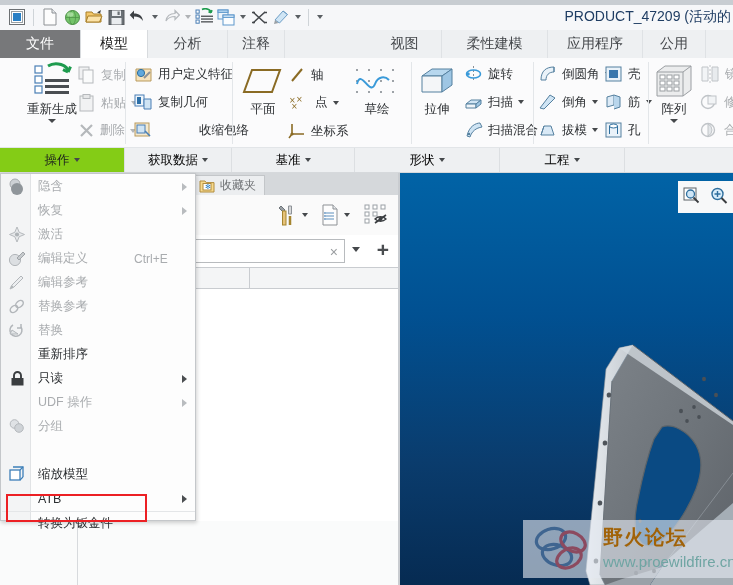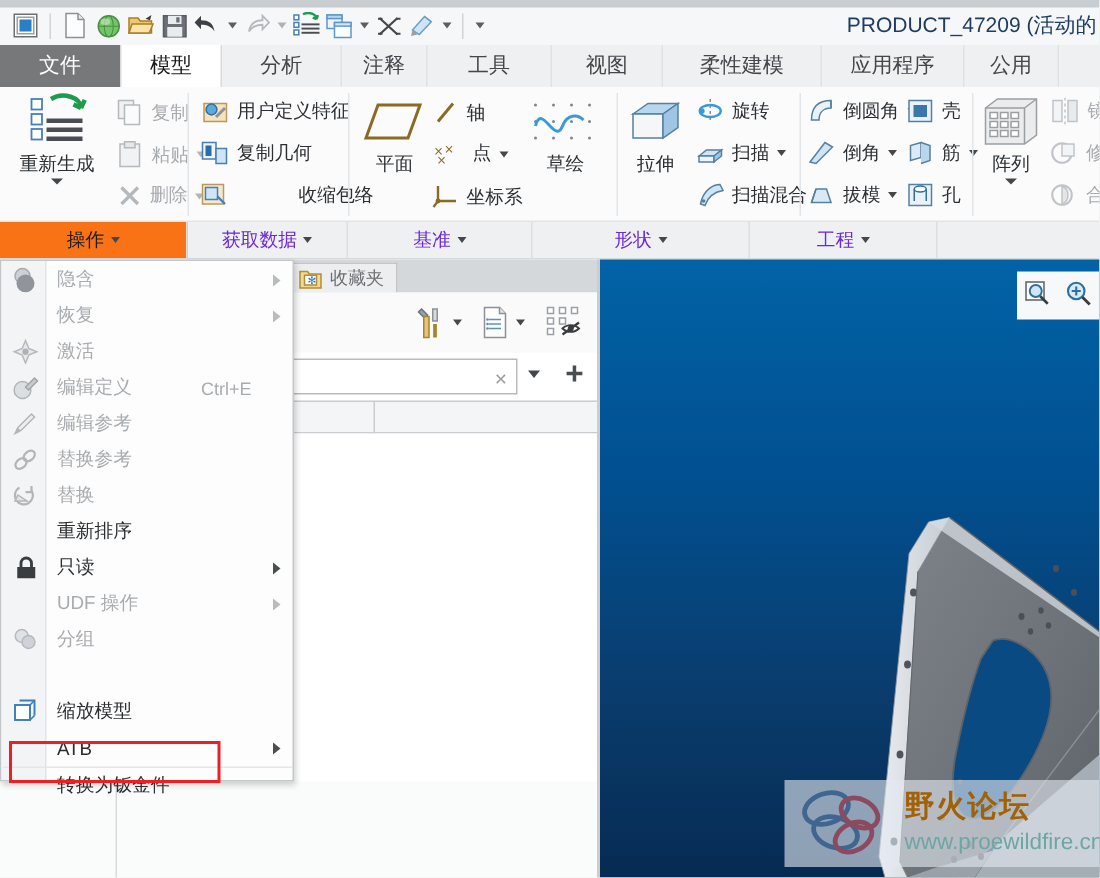--- a/index.html
+++ b/index.html
@@ -43,23 +43,23 @@
   .tab.file { background:#77787a; color:#ffffff; border-right:none; }
   .tab.active { background:#ffffff; color:#1a1a1a; border-left:1px solid #d8dbde; border-right:1px solid #d8dbde; }
 
   
   .ribbon { position:absolute; left:0; top:58px; width:733px; height:90px; background:#fbfbfc; border-bottom:1px solid #e2e5e8; }
   .rsep { position:absolute; top:4px; width:1px; height:82px; background:#e3e6e9; }
 
   .grouplabels { position:absolute; left:0; top:148px; width:733px; height:25px; background:#eef0f2; border-bottom:1px solid #d6d9dc; }
   .glabel {
     position:absolute; top:0; height:24px; display:flex; align-items:center; justify-content:center;
-    font-size:12.5px; color:#6d28d9; border-right:1px solid #dcdfe2; cursor:default;
+    font-size:12.5px; color:#000000; border-right:1px solid #dcdfe2; cursor:default;
   }
-  .glabel.active { background:#f97316; color:#1b1d1f; }
+  .glabel.active { background:#84cc16; color:#1b1d1f; }
   .glabel .caret { margin-left:4px; border-left:3.5px solid transparent; border-right:3.5px solid transparent; border-top:4px solid #45484b; display:inline-block;}
 
   
   .bigbtn { position:absolute; display:flex; flex-direction:column; align-items:center; width:60px; cursor:default; }
   .bigbtn .lbl { font-size:12.5px; color:#2d3033; margin-top:1px; white-space:nowrap;}
   .bigbtn .dncaret { margin-top:1px; border-left:4px solid transparent; border-right:4px solid transparent; border-top:4.5px solid #45484b; }
 
   .smallbtn { position:absolute; display:flex; align-items:center; cursor:default; white-space:nowrap;text-align:center;}
   .smallbtn .lbl { font-size:12.5px; color:#2d3033; margin-left:5px; }
   .smallbtn.dis .lbl { color:#a8abae; }
@@ -211,30 +211,29 @@
     </div>
 
     <div class="doc-title">PRODUCT_47209 (活动的</div>
   </div>
 
   <div class="tabstrip">
     <div class="tab file" style="left:0px;width:80px">文件</div>
     <div class="tab active" style="left:80px;width:68px">模型</div>
     <div class="tab" style="left:148px;width:80px">分析</div>
     <div class="tab" style="left:228px;width:57px">注释</div>
-    <div class="tab" style="left:285px;width:83px">工具</div>
     <div class="tab" style="left:368px;width:74px">视图</div>
     <div class="tab" style="left:442px;width:106px">柔性建模</div>
     <div class="tab" style="left:548px;width:95px">应用程序</div>
     <div class="tab" style="left:643px;width:63px">公用</div>
   </div>
 
   <div class="ribbon">
 
-    <div class="bigbtn" style="left:8px;top:4px;">
+    <div class="bigbtn" style="left:22px;top:4px;">
       <svg width="44" height="38" viewBox="0 0 44 38">
         <rect x="5" y="4" width="7" height="7" fill="#fff" stroke="#4a7fb5" stroke-width="1.2"></rect>
         <rect x="5" y="14" width="7" height="7" fill="#fff" stroke="#4a7fb5" stroke-width="1.2"></rect>
         <rect x="5" y="24" width="7" height="7" fill="#fff" stroke="#4a7fb5" stroke-width="1.2"></rect>
         <rect x="15" y="17" width="24" height="3" fill="#4a4e52"></rect>
         <rect x="15" y="23" width="24" height="3" fill="#4a4e52"></rect>
         <rect x="15" y="29" width="24" height="3" fill="#4a4e52"></rect>
         <path d="M18 4c8-5 20-1 20 6" stroke="#1e9b4e" stroke-width="3" fill="none"></path>
         <path d="M38 10l-5-2.4M38 10l2.5-5.4" stroke="#1e9b4e" stroke-width="3" fill="none"></path>
       </svg>

